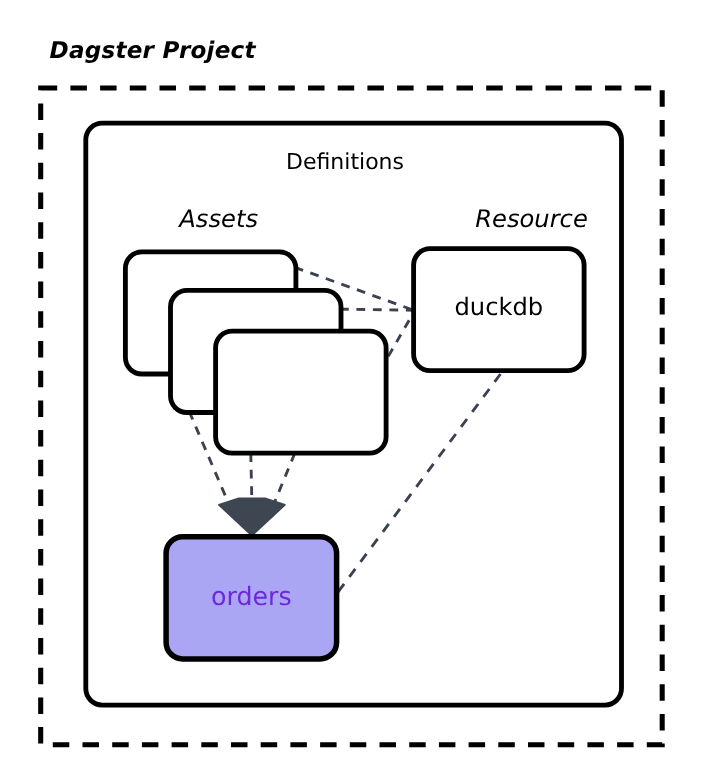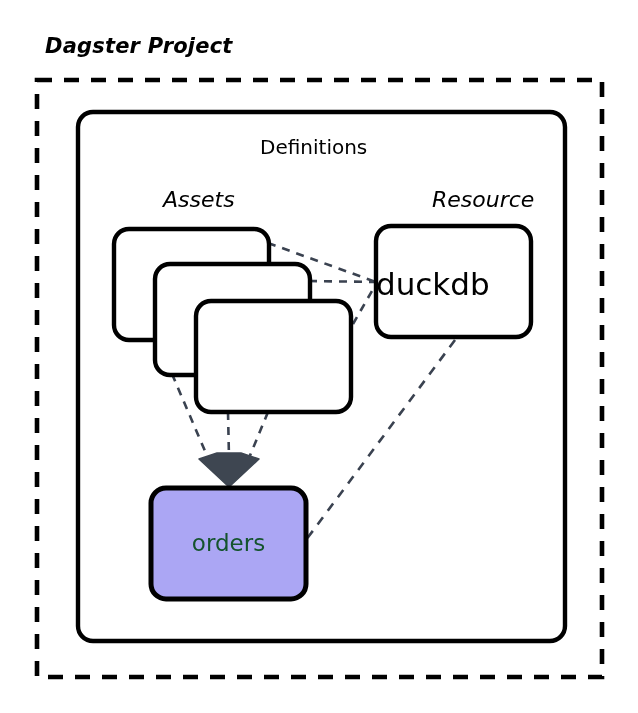--- a/index.html
+++ b/index.html
@@ -58,42 +58,43 @@
     margin-left: 37px;
   }
   .lbl-resource {
     font-style: italic;
     font-size: 22px;
     left: 384px;
     top: 189px;
     margin-left: 48px;
   }
   .lbl-duckdb {
-    font-size: 31px;
+    font-size: 22px;
     left: 0;
     top: 0;
     width: 155px;
+    text-align: center;
     transform: translate(376px, 269px);
   }
   .node-orders-text {
     position: absolute;
     left: 151px;
     top: 488px;
     width: 155px;
     height: 111px;
     display: flex;
     flex-direction: column;
     align-items: center;
     justify-content: center;
     gap: 4px;
     pointer-events: none;
   }
   .node-orders-text span {
     font-size: 23px;
-    color: #14532d;
+    color: #6d28d9;
     line-height: 1.12;
     white-space: nowrap;
   }
 </style>
 </head>
 <body>
 
 <div id="diagram-root">
 
   <svg class="diagram-canvas" viewBox="0 0 638 713" xmlns="http://www.w3.org/2000/svg">

